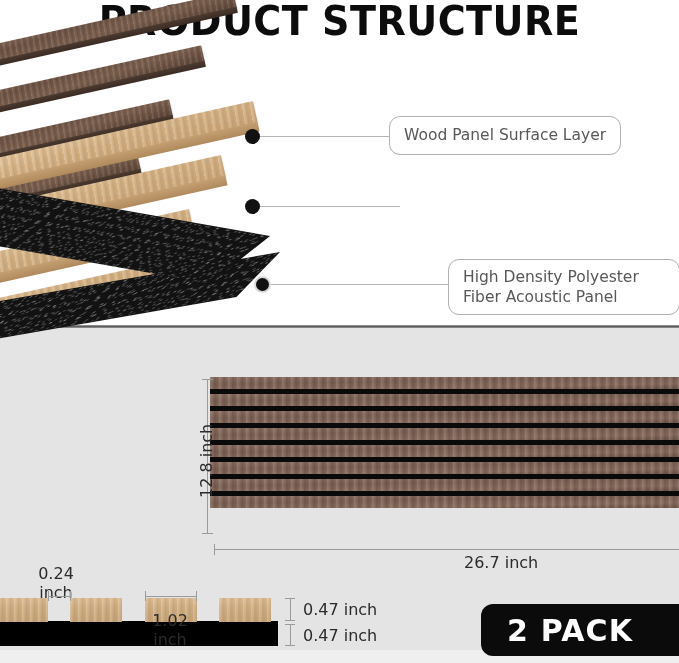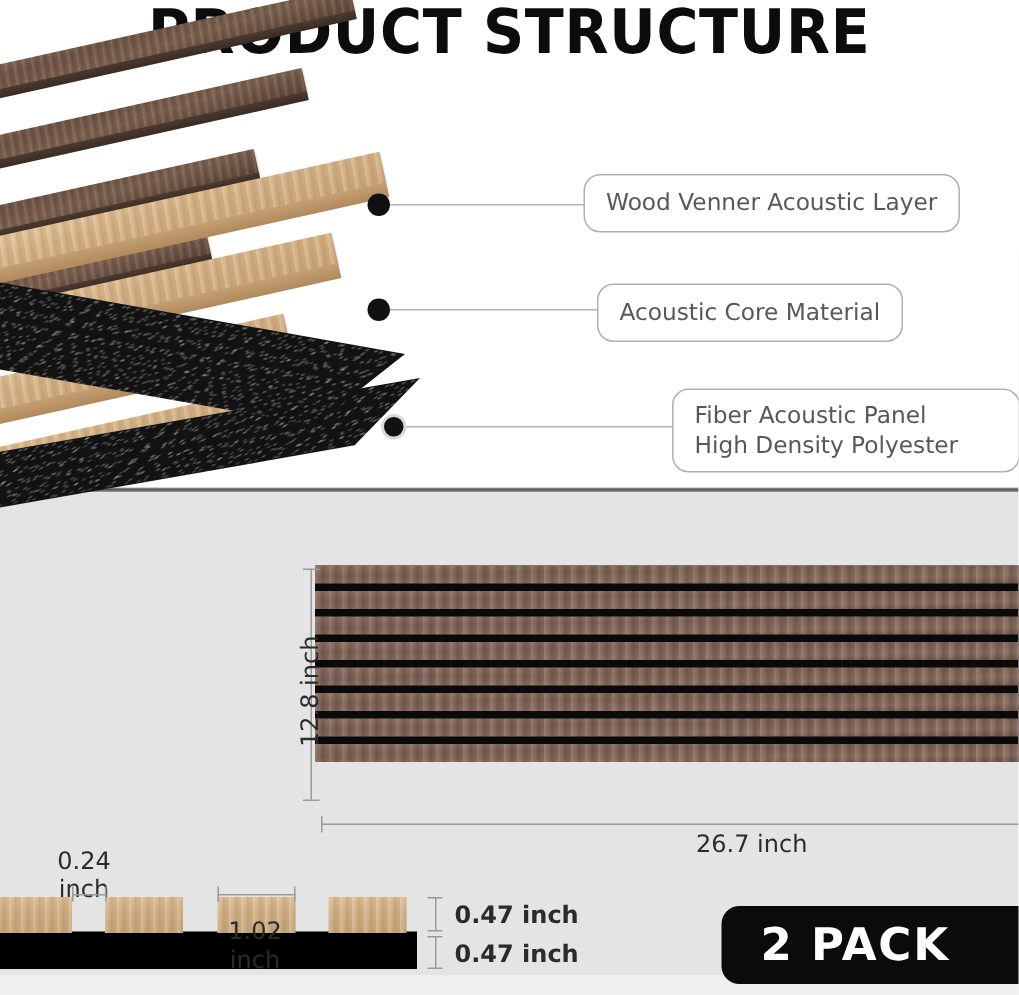--- a/index.html
+++ b/index.html
@@ -119,21 +119,21 @@
   .xs-block{
     position:absolute;top:598px;height:24px;
     background:linear-gradient(178deg,#dcbd96 0%,#cfae83 40%,#c5a377 100%);
   }
   .xs-block .g{
     position:absolute;inset:0;
     background:repeating-linear-gradient(90deg,rgba(255,255,255,.22) 0px,rgba(255,255,255,0) 3px,
       rgba(150,112,72,.18) 4px,rgba(150,112,72,0) 8px);
   }
   .xs-label{position:absolute;color:#2b2b2b;font-size:16px;line-height:19px;text-align:center;white-space:nowrap;}
-  .xs-right-label{position:absolute;color:#2b2b2b;font-size:16px;white-space:nowrap;font-weight:bold;}
+  .xs-right-label{position:absolute;color:#2b2b2b;font-size:16px;white-space:nowrap;}
 
   
   .badge{
     position:absolute;left:481px;top:604px;width:220px;height:52px;
     background:#0b0b0b;border-radius:12px;
     color:#fff;font-weight:bold;font-size:30px;letter-spacing:1.2px;
     display:flex;align-items:center;
     padding-left:26px;box-sizing:border-box;
   }
 </style>
@@ -188,31 +188,30 @@
 
   <div class="felt" style="left:-120px;top:252px;width:400px;height:46px;transform:skewX(-50deg) rotate(-12.5deg);transform-origin:100% 0;">
     <div class="speck"></div>
   </div>
   <div class="felt" style="left:-200px;top:236px;width:470px;height:58px;transform:skewY(10deg) skewX(-46deg);transform-origin:100% 0;">
     <div class="speck"></div>
   </div>
 
   <div class="lead-line" style="left:258px;top:136px;width:133px;"></div>
   <div class="dot" style="left:245px;top:129px;"></div>
-  <div class="callout" style="left:389px;top:116px;">Wood Venner Acoustic Layer</div>
+  <div class="callout" style="left:389px;top:116px;">Wood Panel Surface Layer</div>
 
   <div class="lead-line" style="left:258px;top:206px;width:142px;"></div>
   <div class="dot" style="left:245px;top:199px;"></div>
-  <div class="callout" style="left:398px;top:189px;">Acoustic Core Material</div>
 
   <div class="lead-line" style="left:270px;top:284px;width:180px;"></div>
   <div class="ring" style="left:254px;top:276px;"></div>
   <div class="callout two-line" style="left:448px;top:259px;width:232px;">
+    <div>High Density Polyester</div>
     <div>Fiber Acoustic Panel</div>
-    <div>High Density Polyester</div>
   </div>
 
   <div class="panel">
     <div class="slat" style="top:0px;">
         <div class="g"></div>
       </div>
     <div class="slat" style="top:17px;">
         <div class="g"></div>
       </div>
     <div class="slat" style="top:34px;">

